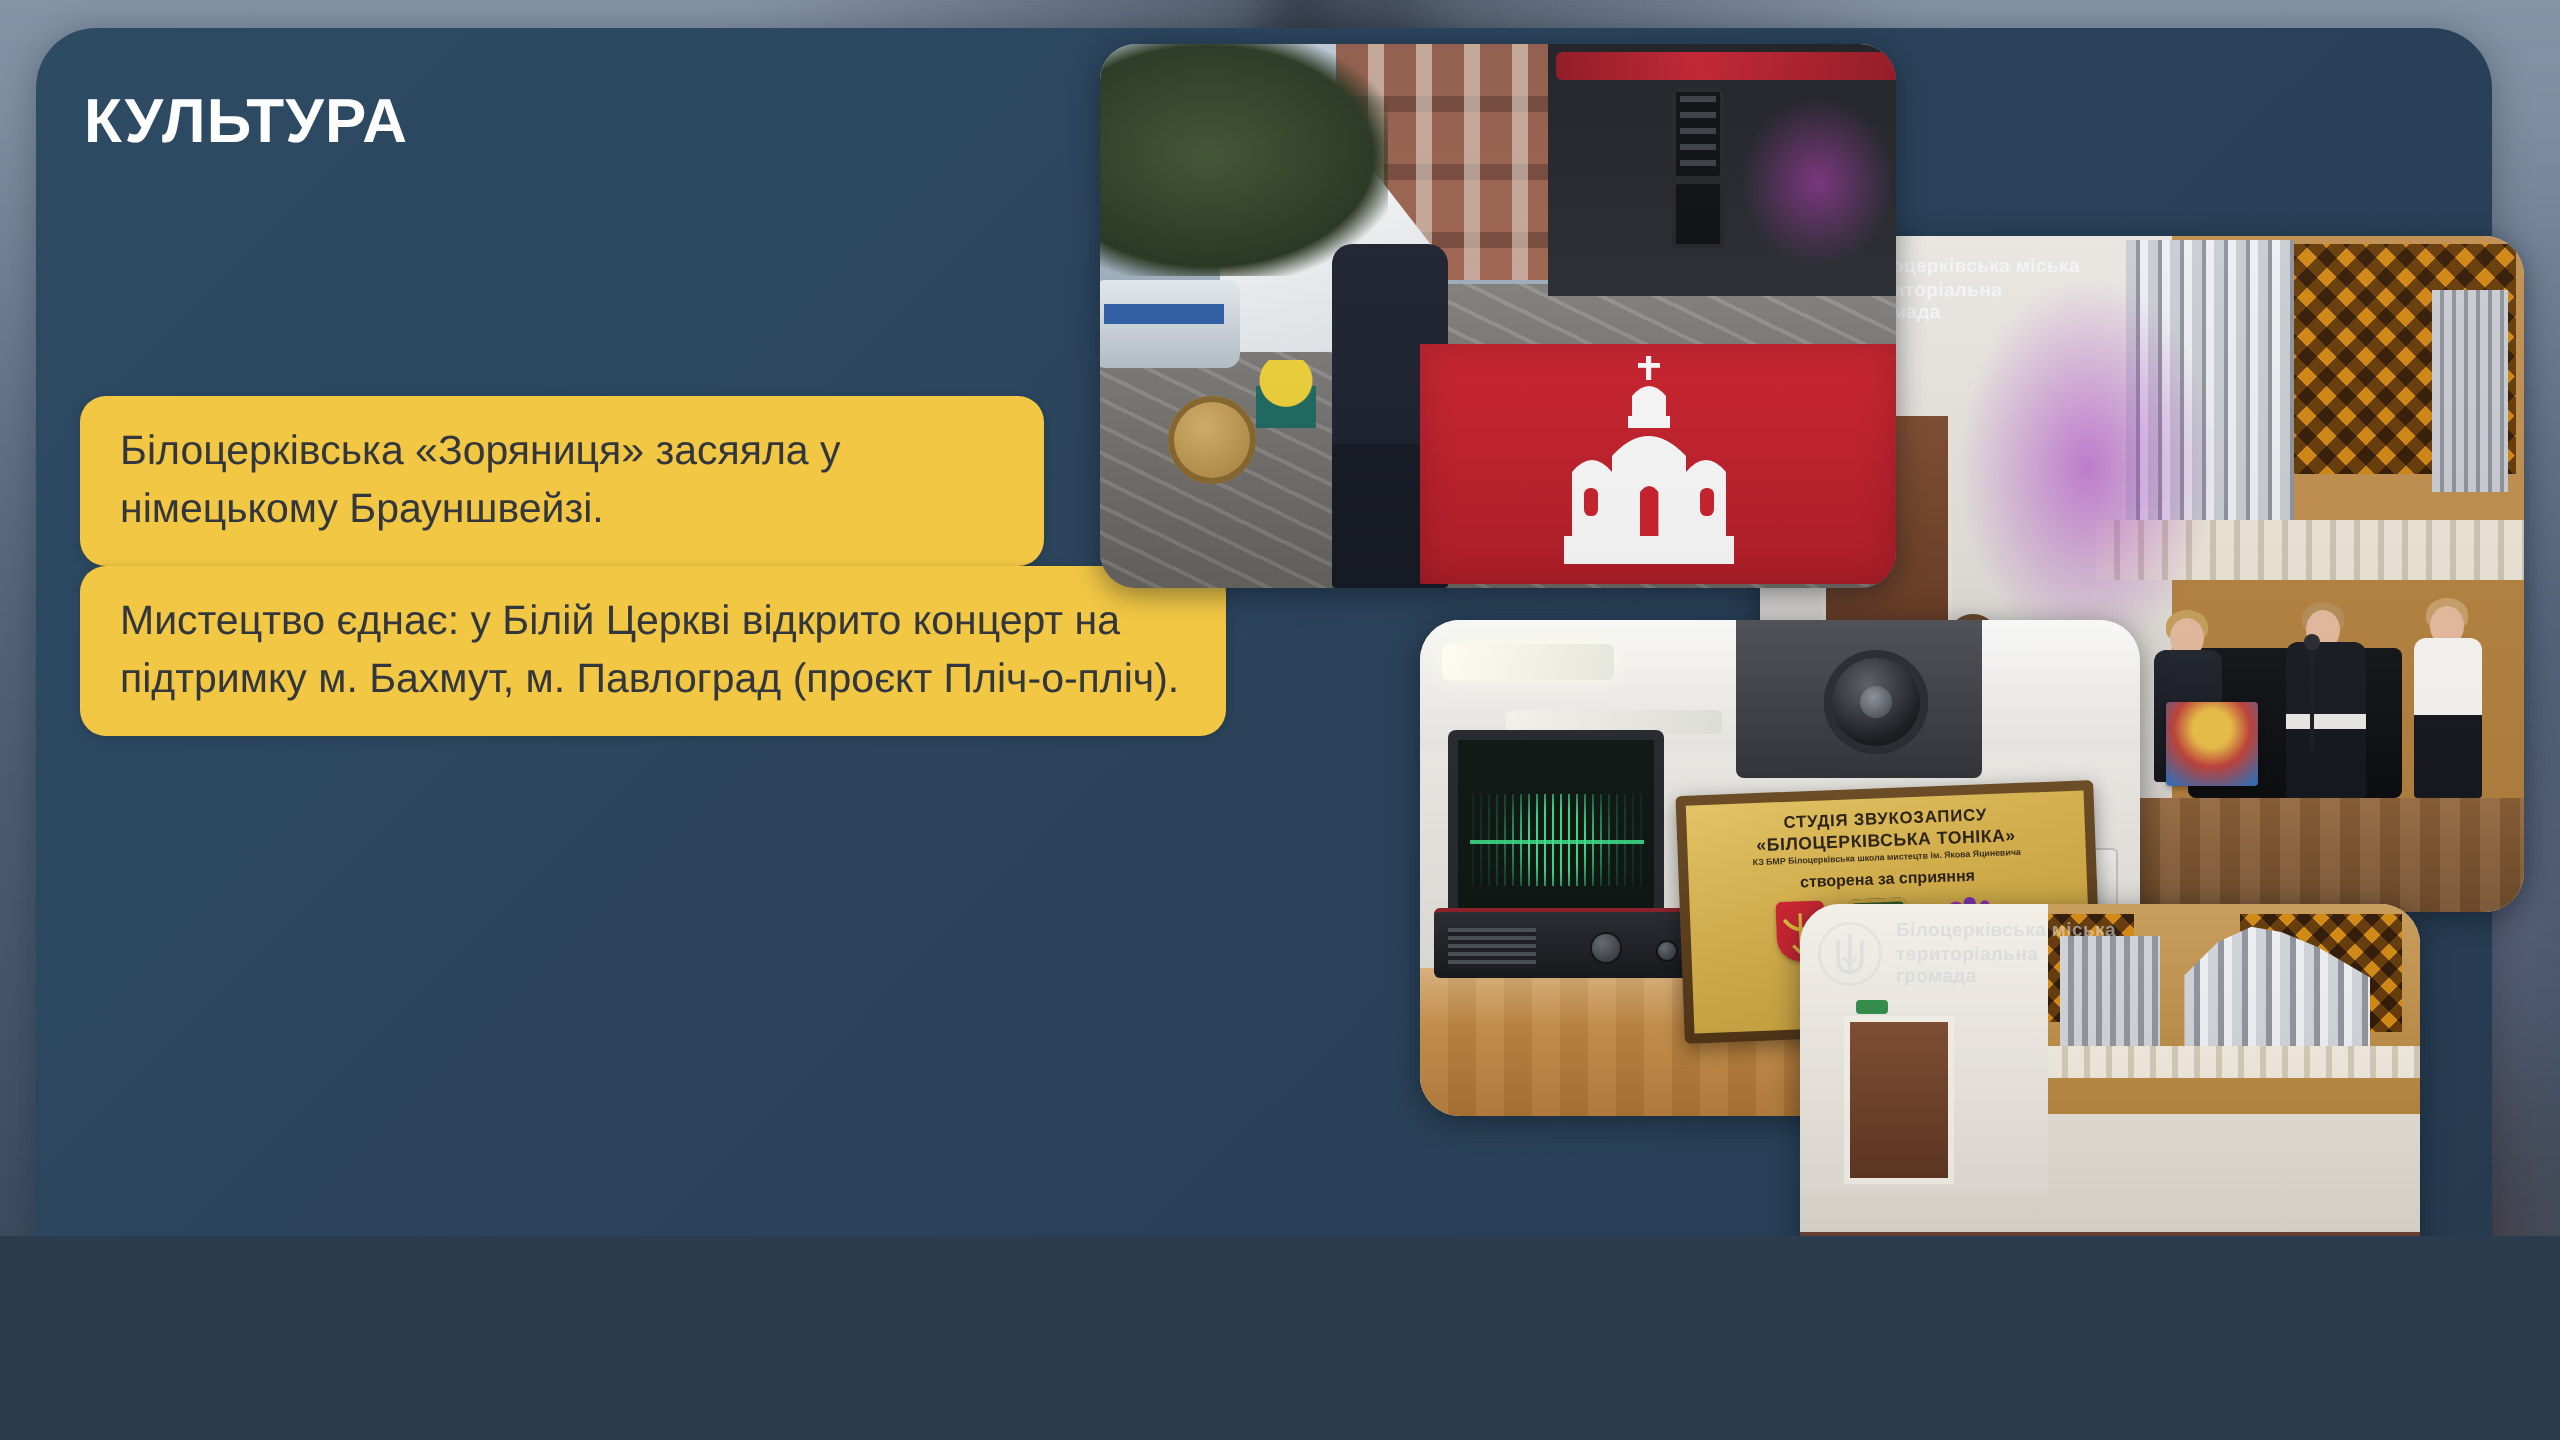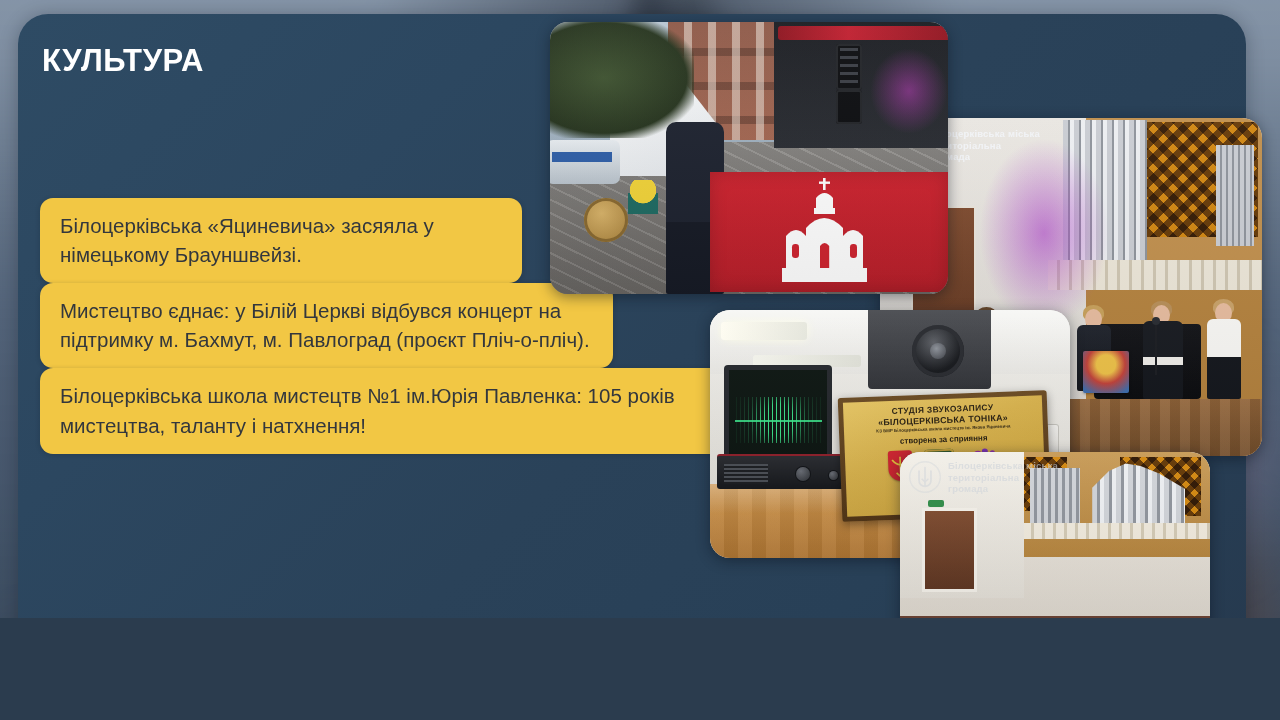--- a/index.html
+++ b/index.html
@@ -320,23 +320,22 @@
     <div class="bg-veil"></div>
   </div>
 
   <div class="panel"></div>
 
   <div class="left-col">
     <h1 class="slide-title">КУЛЬТУРА</h1>
   </div>
 
   <div class="bullets">
-    <div class="bullet b1">Білоцерківська «Яциневича» засяяла у німецькому Брауншвейзі.</div>
-    <div class="bullet b2">Мистецтво єднає: у Білій Церкві відбувся концерт на підтримку м. Бахмут, м. Павлоград (проєкт Пліч-о-пліч).</div>
-    <div class="bullet b4">Білоцерківська школа мистецтв №1 ім.Юрія Павленка: 105 років мистецтва, таланту і натхнення!</div>
+    <div class="bullet b1">Білоцерківська «Зоряниця» засяяла у німецькому Брауншвейзі.</div>
+    <div class="bullet b2">Мистецтво єднає: у Білій Церкві відкрито концерт на підтримку м. Бахмут, м. Павлоград (проєкт Пліч-о-пліч).</div>
   </div>
 
   <div class="photo p1">
     <div class="ph-inner">
       <div class="sky"></div>
       <div class="street"></div>
       <div class="bldg"></div>
       <div class="tent"></div>
       <div class="stage"></div>
       <div class="stage-roof"></div>

